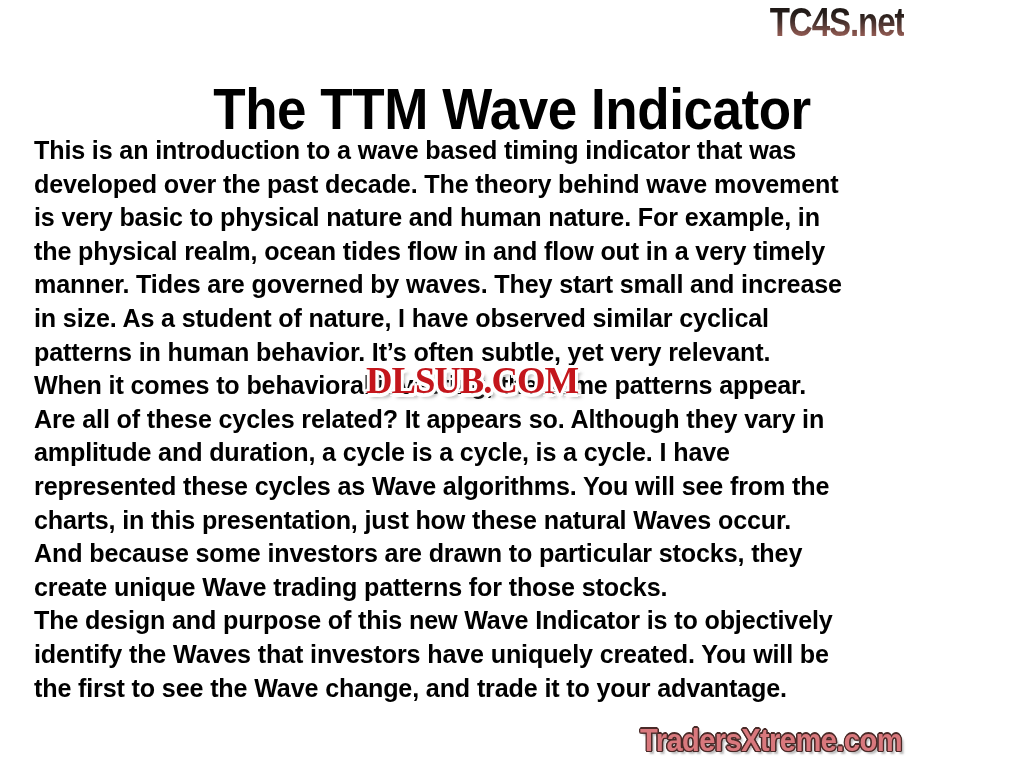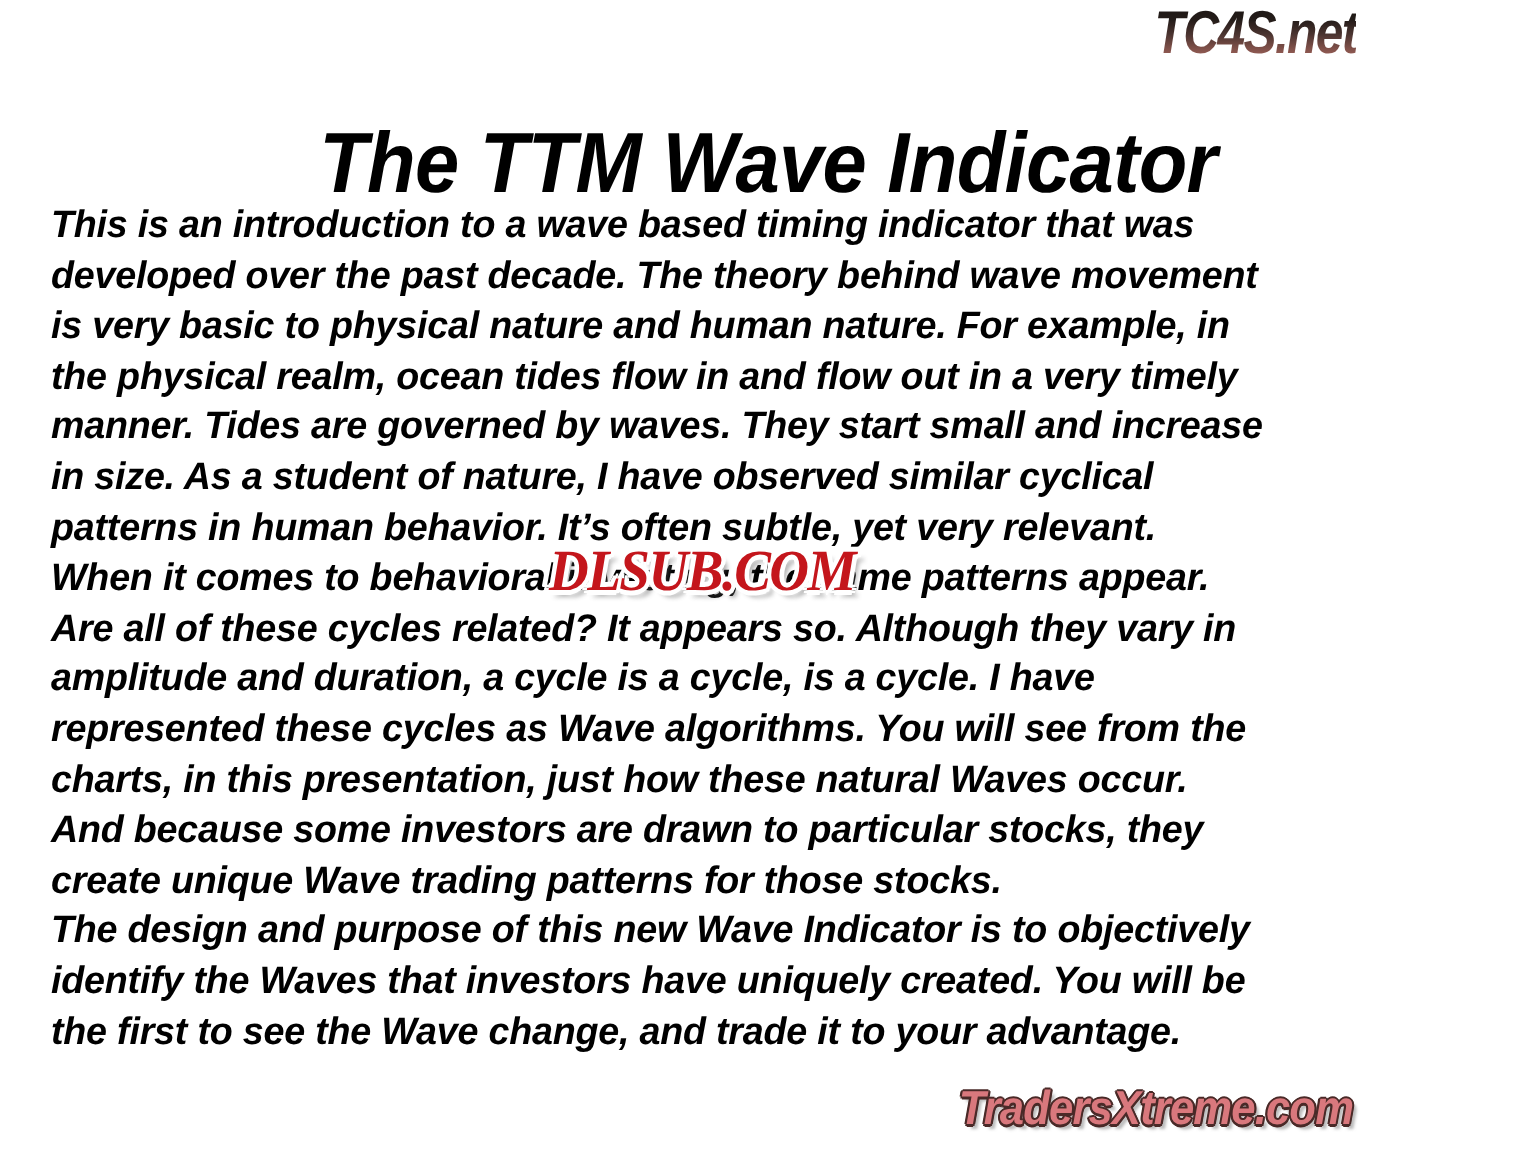--- a/index.html
+++ b/index.html
@@ -13,21 +13,20 @@
     font-family: "Liberation Sans", sans-serif;
     -webkit-font-smoothing: antialiased;
   }
 
   #slide {
     position: relative;
     width: 916px;
     height: 768px;
     background: #ffffff;
     overflow: hidden;
-    font-style: italic;
   }
 
   
   #brand-top {
     position: absolute;
     top: 2px;
     right: 12px;
     font-family: "Liberation Sans", sans-serif;
     font-weight: bold;
     font-size: 36px;

